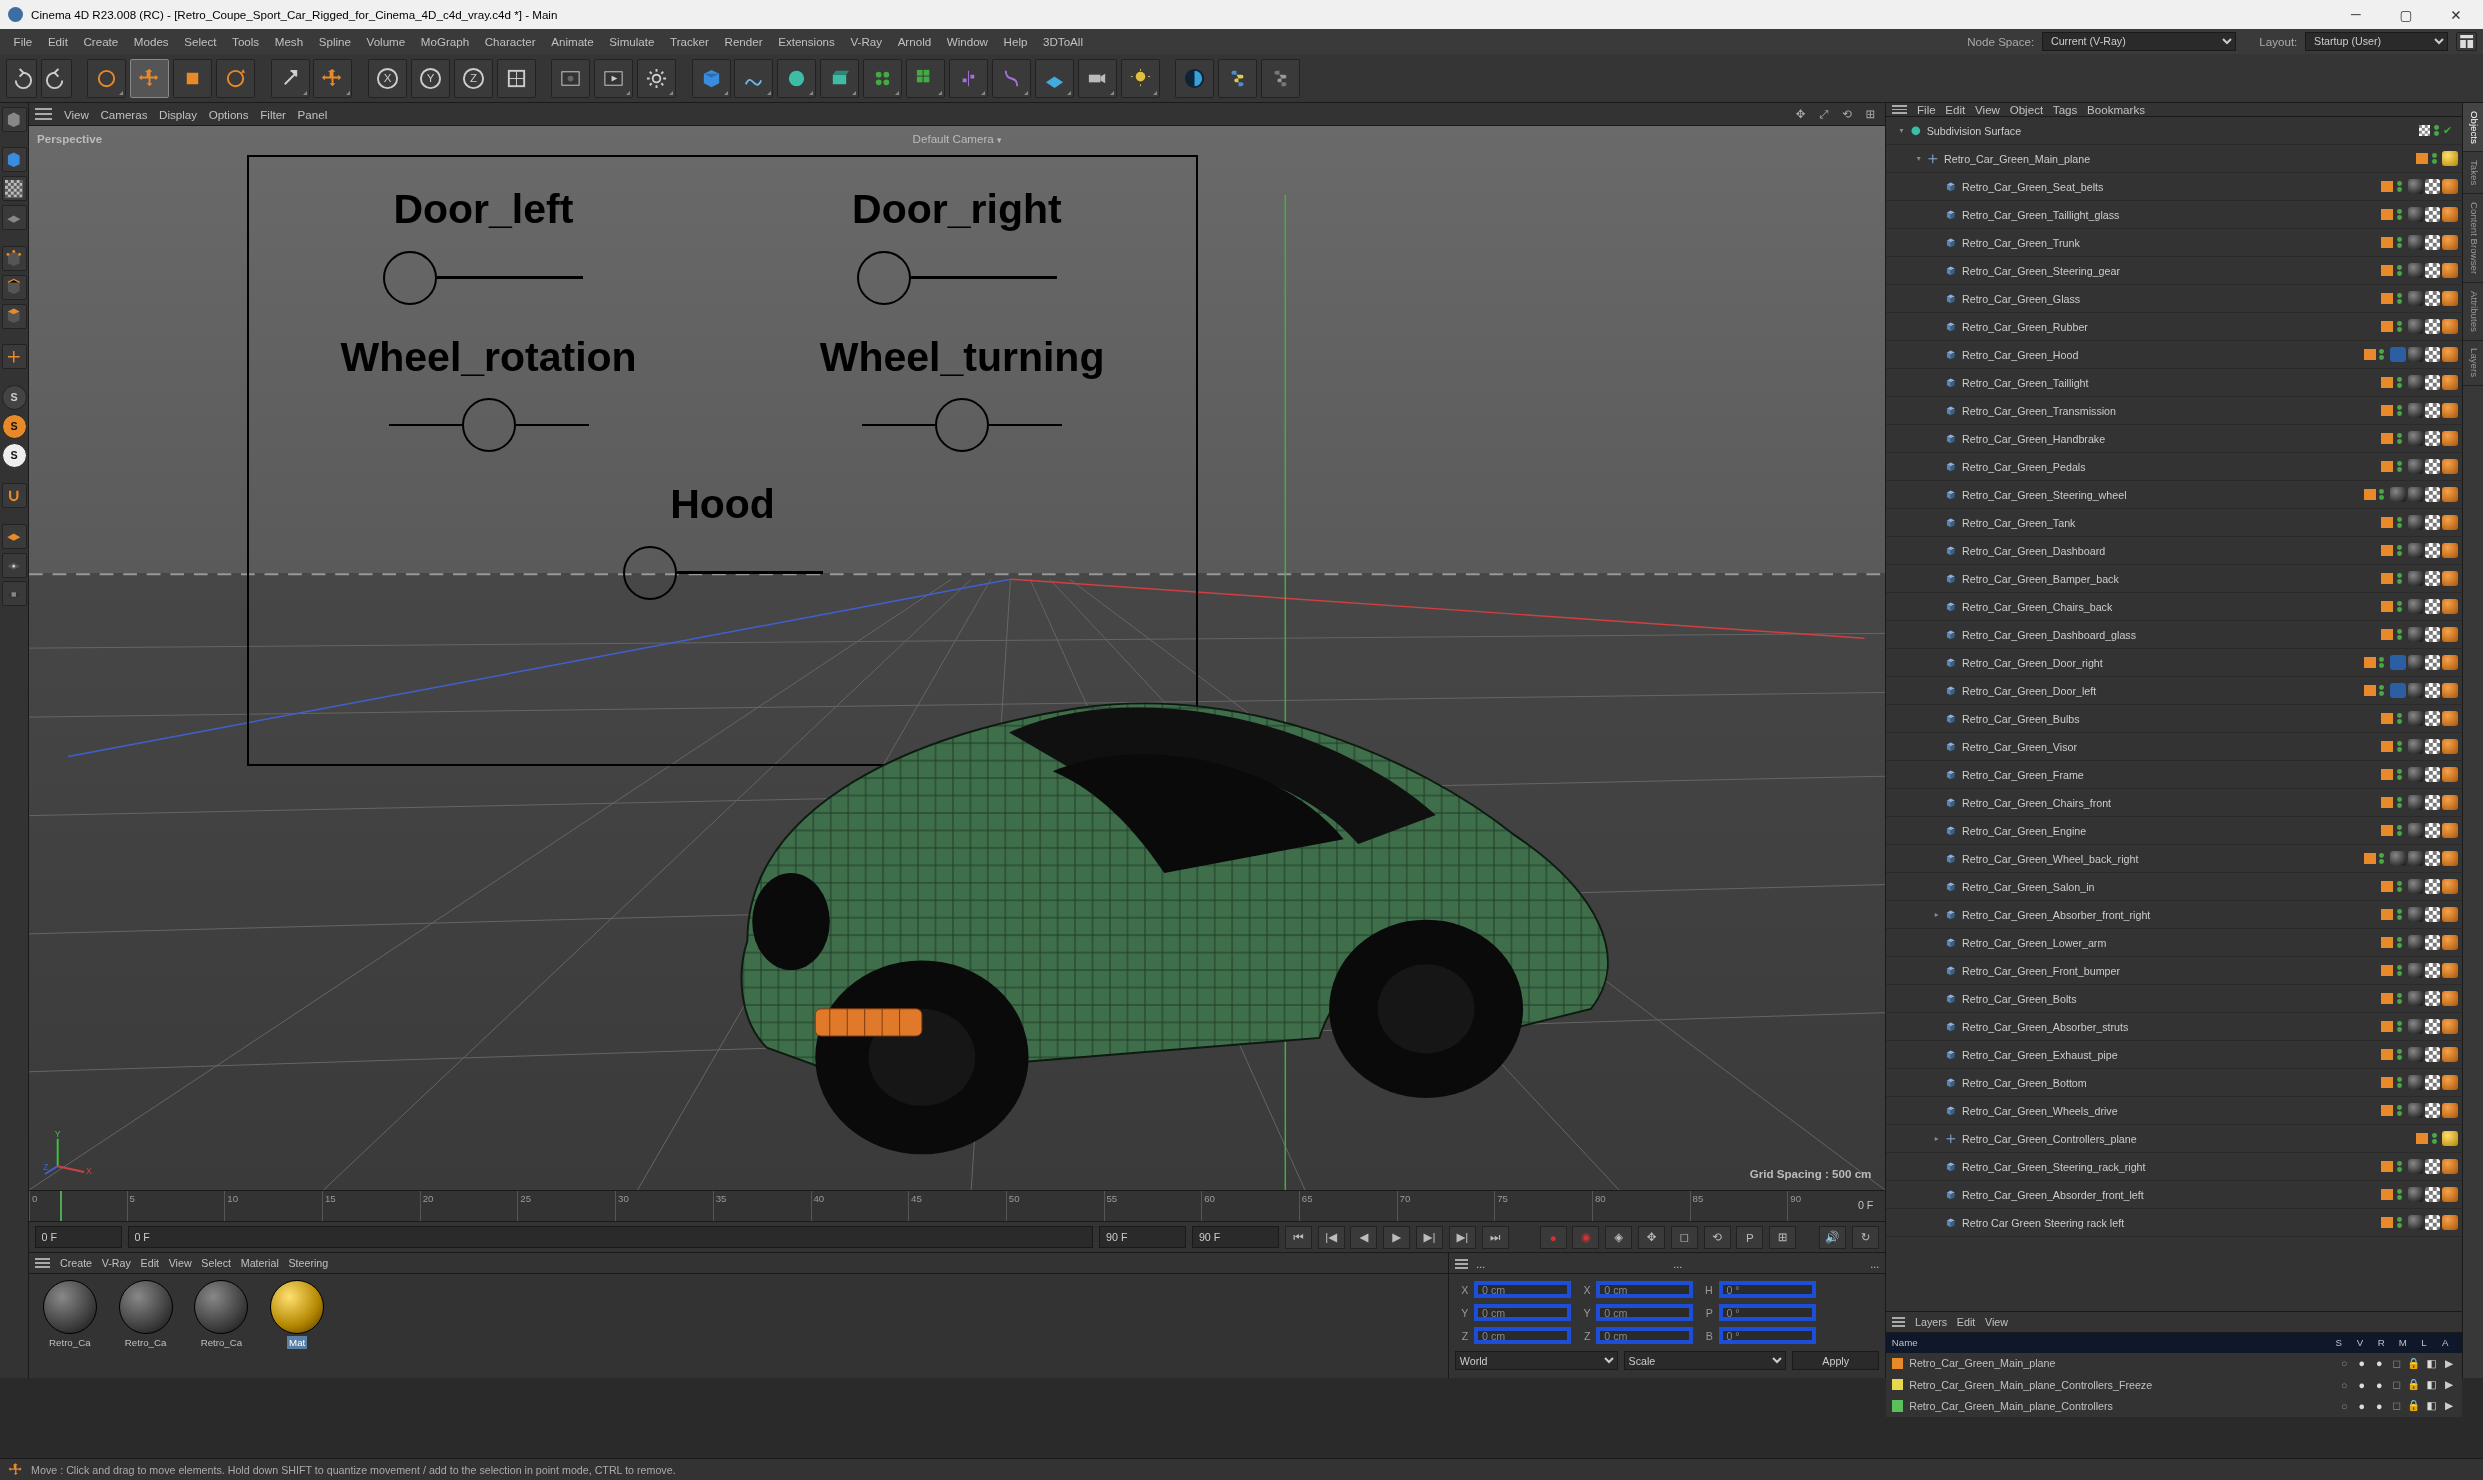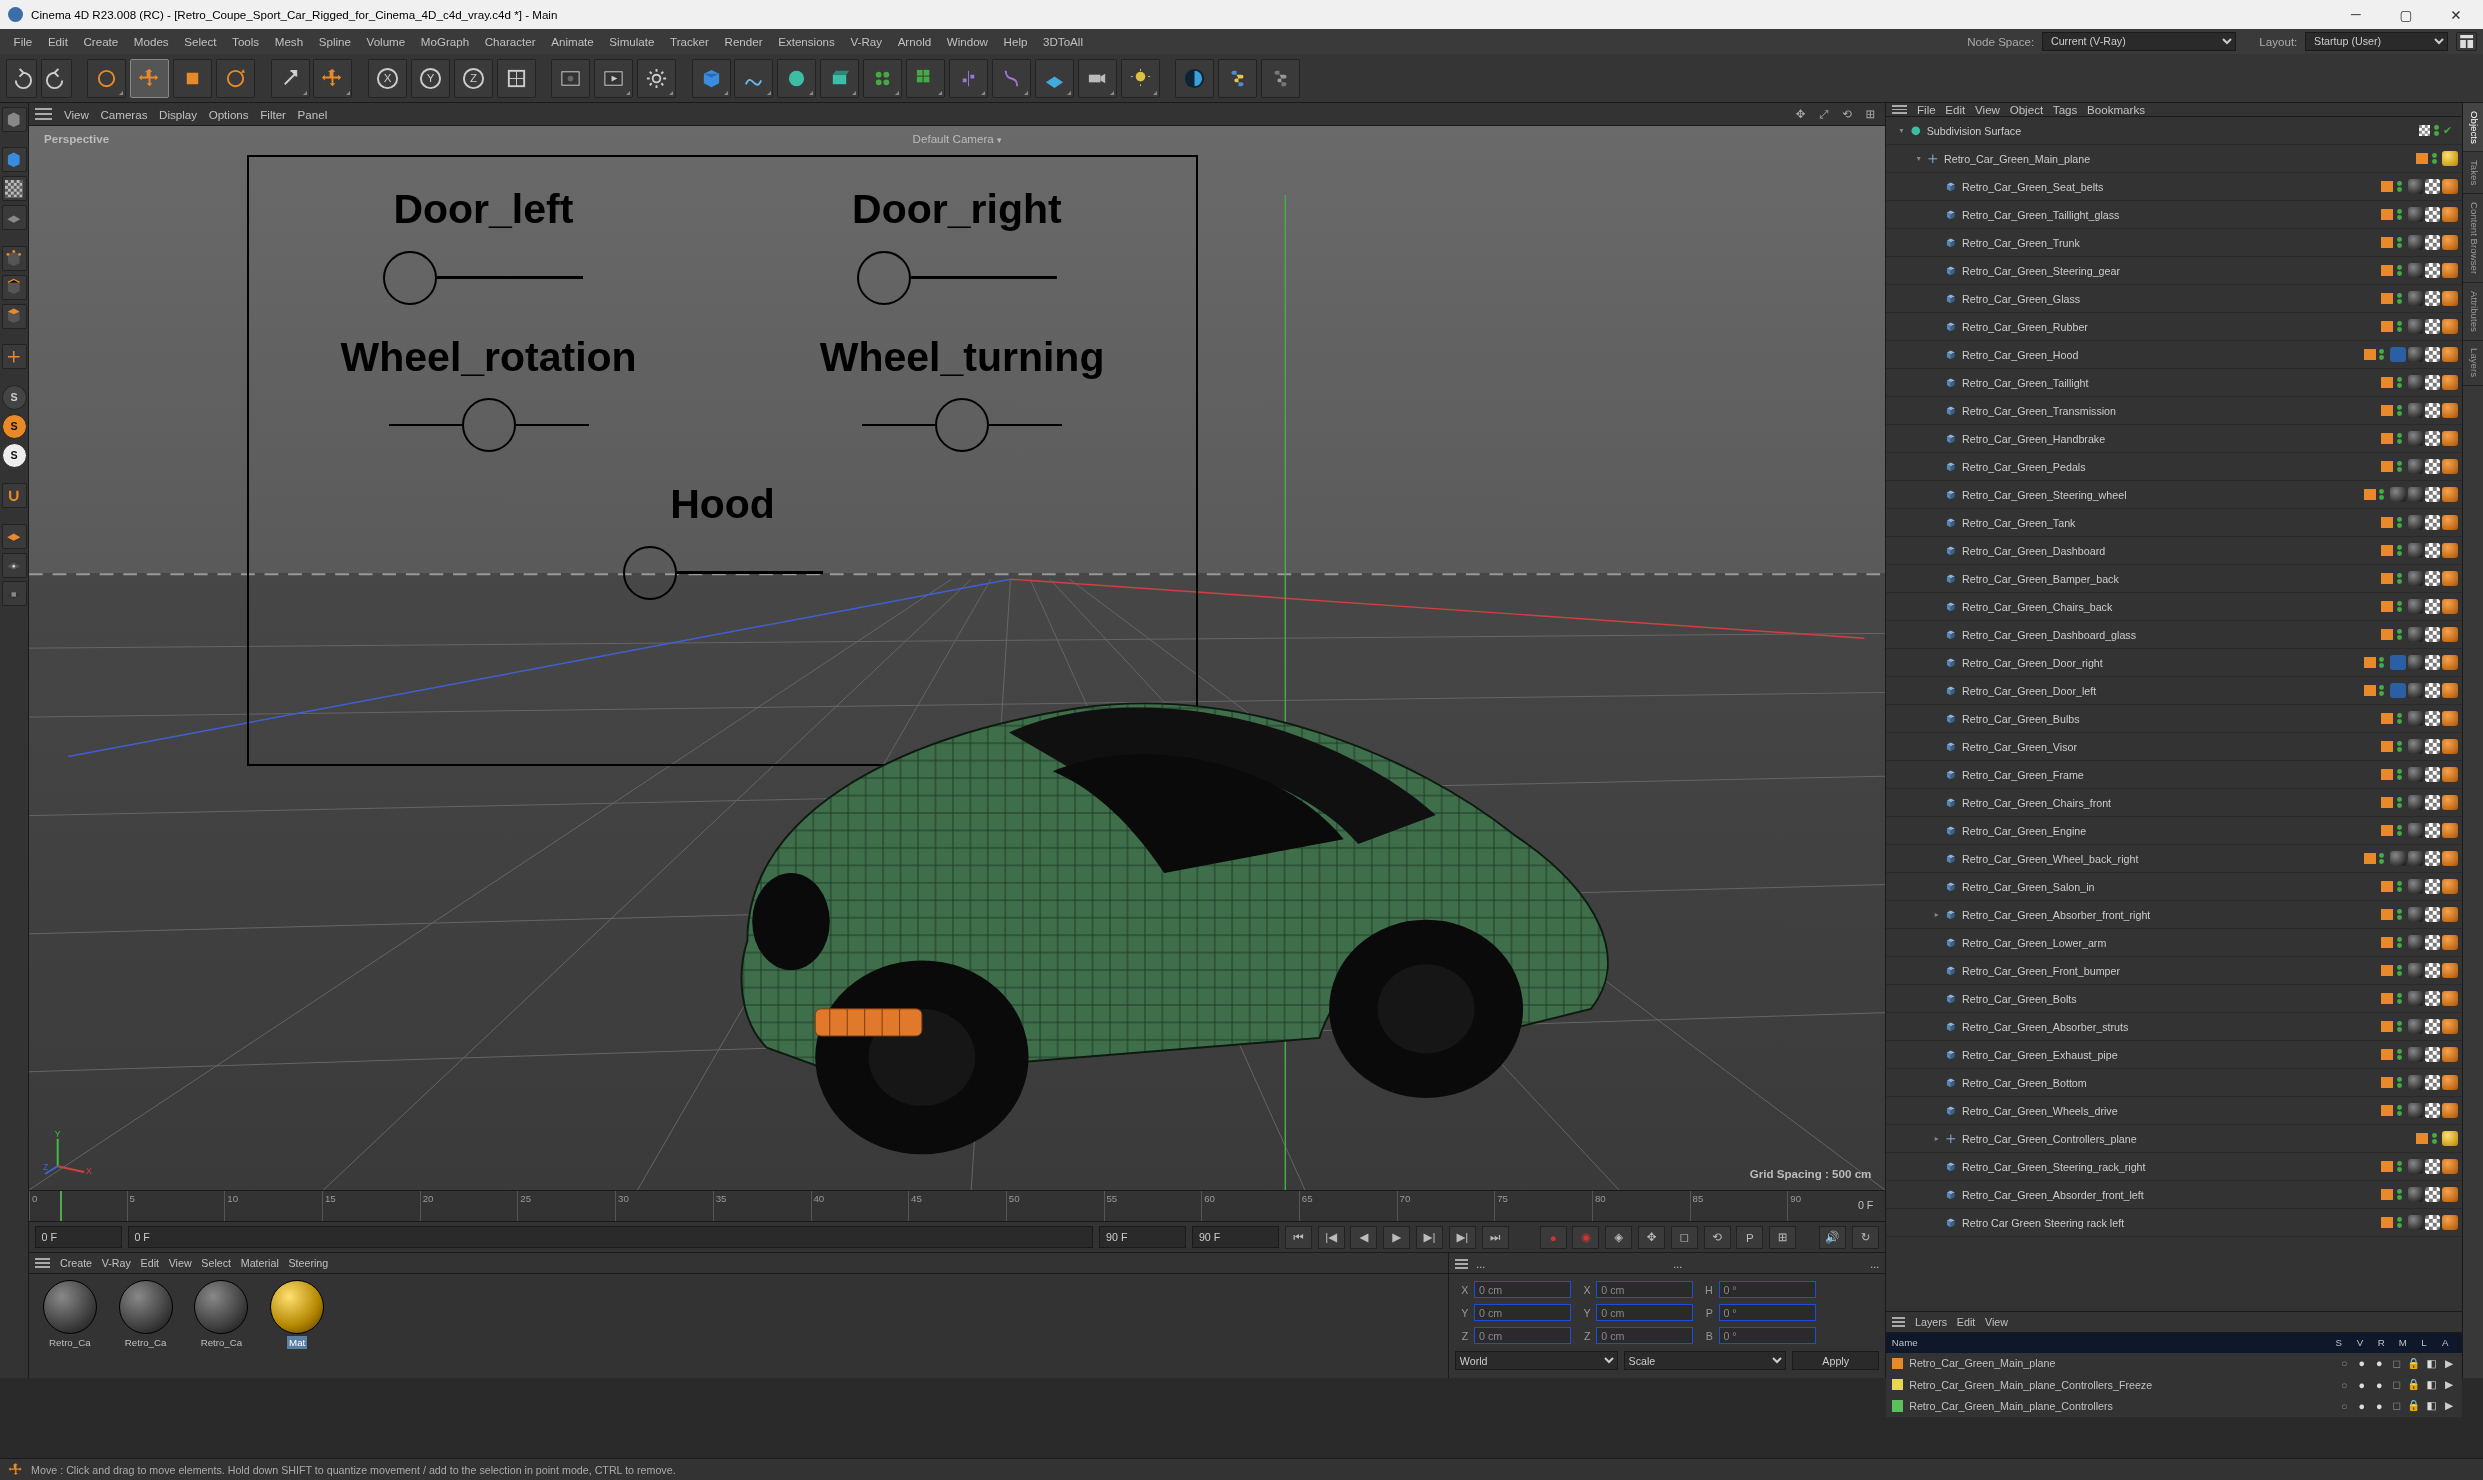--- a/index.html
+++ b/index.html
@@ -34,21 +34,21 @@
 .leftstrip .lssep { height:7.8px; }
 .leftstrip .lsbtn.spec { border-radius:50%; }
 
 .centerarea { flex:1; display:flex; flex-direction:column; min-width:0; }
 .viewmenu { height:23px; background:#333; border-bottom:1px solid #1a1a1a; display:flex; align-items:center; padding:0 5.8px; gap:11.6px; font-size:11.6px; }
 .viewmenu .hamb { width:17.5px; display:flex; flex-direction:column; gap:2.9px; } .viewmenu .hamb span{height:1.9px;background:#aaa;}
 .viewmenu .vwbtns { margin-left:auto; display:flex; gap:5.8px; }
 .viewmenu .vwbtn { width:17.5px; height:17.5px; display:flex; align-items:center; justify-content:center; color:#aaa; }
 
 .viewport { flex:1; position:relative; background:#4a4a4a; overflow:hidden; }
-.viewport .persp { position:absolute; top:5.8px; left:15px; font-size:11.6px; font-weight:bold; color:#bbb; }
+.viewport .persp { position:absolute; top:5.8px; left:8px; font-size:11.6px; font-weight:bold; color:#bbb; }
 .viewport .defcam { position:absolute; top:5.8px; left:50%; transform:translateX(-50%); font-size:11.6px; color:#bbb; }
 .viewport .gridspacing { position:absolute; bottom:9.7px; right:13.6px; font-size:11.6px; font-weight:bold; color:#bbb; }
 .viewport .axisgizmo { position:absolute; bottom:13.6px; left:13.6px; width:49px; height:49px; }
 .viewport canvas,.viewport .vpsvg { position:absolute; inset:0; width:100%; height:100%; }
 
 
 .hudpanel { position:absolute; top:29px; left:218px; width:951px; height:611px; border:2.9px solid #000; font-family:Arial; color:#000; font-weight:bold; }
 .hudpanel .hrow { display:flex; justify-content:space-around; padding-top:29px; }
 .hudpanel .hitem { text-align:center; }
 .hudpanel .hitem .hlbl { font-size:41px; }
@@ -81,21 +81,21 @@
 .matlist { flex:1; display:flex; padding:5.8px; gap:5.8px; }
 .matitem { width:70px; display:flex; flex-direction:column; align-items:center; }
 .matball { width:54px; height:54px; border-radius:50%; background:radial-gradient(circle at 35% 30%, #888, #111); border:1px solid #000; }
 .matball.gold { background:radial-gradient(circle at 35% 30%, #ffe070, #b38600 60%, #443000); }
 .matname { font-size:9.7px; margin-top:1.9px; max-width:68px; overflow:hidden; text-overflow:ellipsis; white-space:nowrap; text-align:center; padding:1px 1.9px;}
 .matname.sel { background:#5b7ea3; color:#fff; }
 
 .coordpanel { width:437px; border-left:1px solid #1a1a1a; display:flex; flex-direction:column; font-size:10.7px; padding:1.9px 5.8px; }
 .coordpanel .crow { display:flex; align-items:center; gap:5.8px; height:23px; }
 .coordpanel .crow .clab { width:13.6px; text-align:right; color:#999; }
-.coordpanel .crow .cinput { width:97px; height:17.5px; background:#2a2a2a; border:1px solid #1d4ed8; color:#888; padding:0 3.9px; display:flex; align-items:center; }
+.coordpanel .crow .cinput { width:97px; height:17.5px; background:#2a2a2a; border:4px solid #1d4ed8; color:#888; padding:0 3.9px; display:flex; align-items:center; }
 .coordpanel .cmenu { height:19.4px; background:#333; display:flex; align-items:center; gap:7.8px; border-bottom:1px solid #1a1a1a; margin:0 -5.8px 3.9px -5.8px; padding:0 5.8px;}
 .coordpanel .cmenu .hamb3{width:13.6px;display:flex;flex-direction:column;gap:1.9px;} .coordpanel .cmenu .hamb3 span{height:1.9px;background:#aaa;}
 .coordpanel .botrow { display:flex; gap:5.8px; margin-top:3.9px; }
 .coordpanel .botrow select,.coordpanel .botrow .applybtn { height:19.4px; background:#2a2a2a; border:1px solid #1a1a1a; color:#ccc; font-size:10.7px; }
 .coordpanel .applybtn { flex:0 0 87px; display:flex; align-items:center; justify-content:center; cursor:pointer; }
 
 
 .rightarea { width:598px; display:flex; }
 .objmgr { flex:1; background:#333; border-left:1px solid #1a1a1a; display:flex; flex-direction:column; min-width:0; }
 .objmgr .omenu { height:23px; background:#333; border-bottom:1px solid #1a1a1a; display:flex; align-items:center; padding:0 5.8px; gap:9.7px; font-size:11.6px; }

